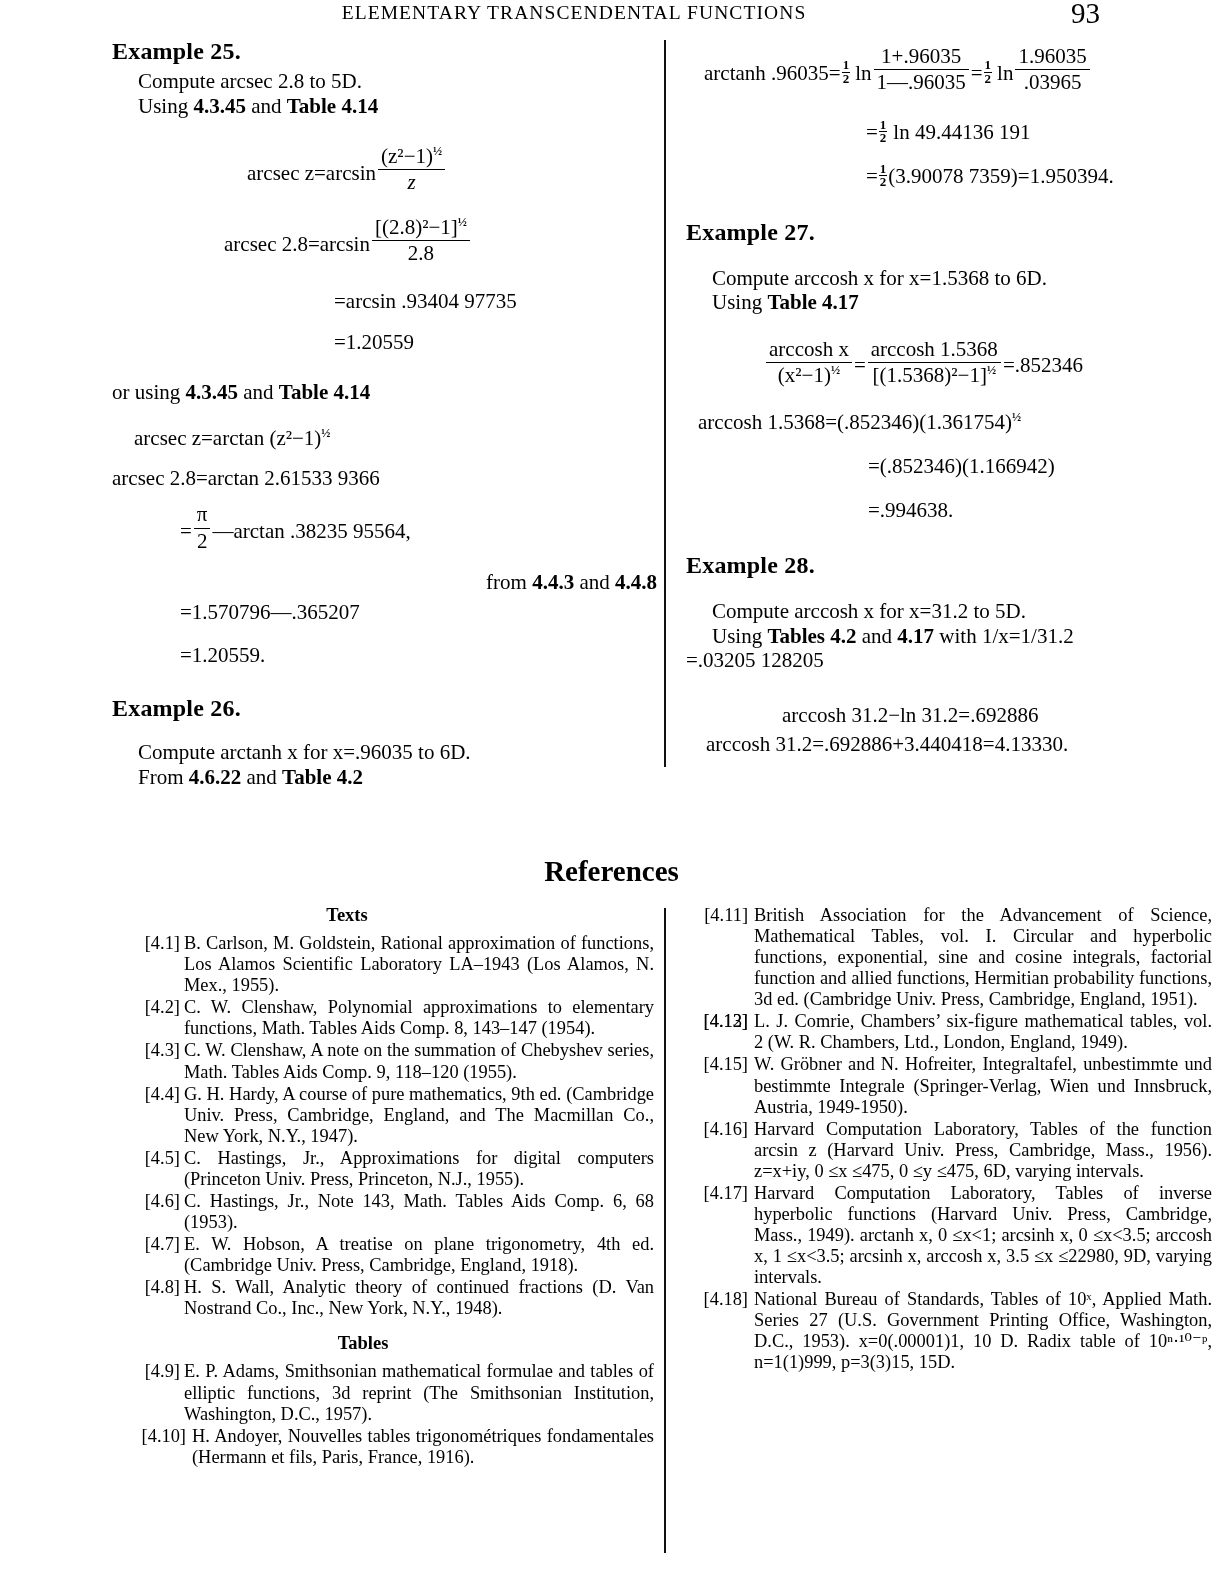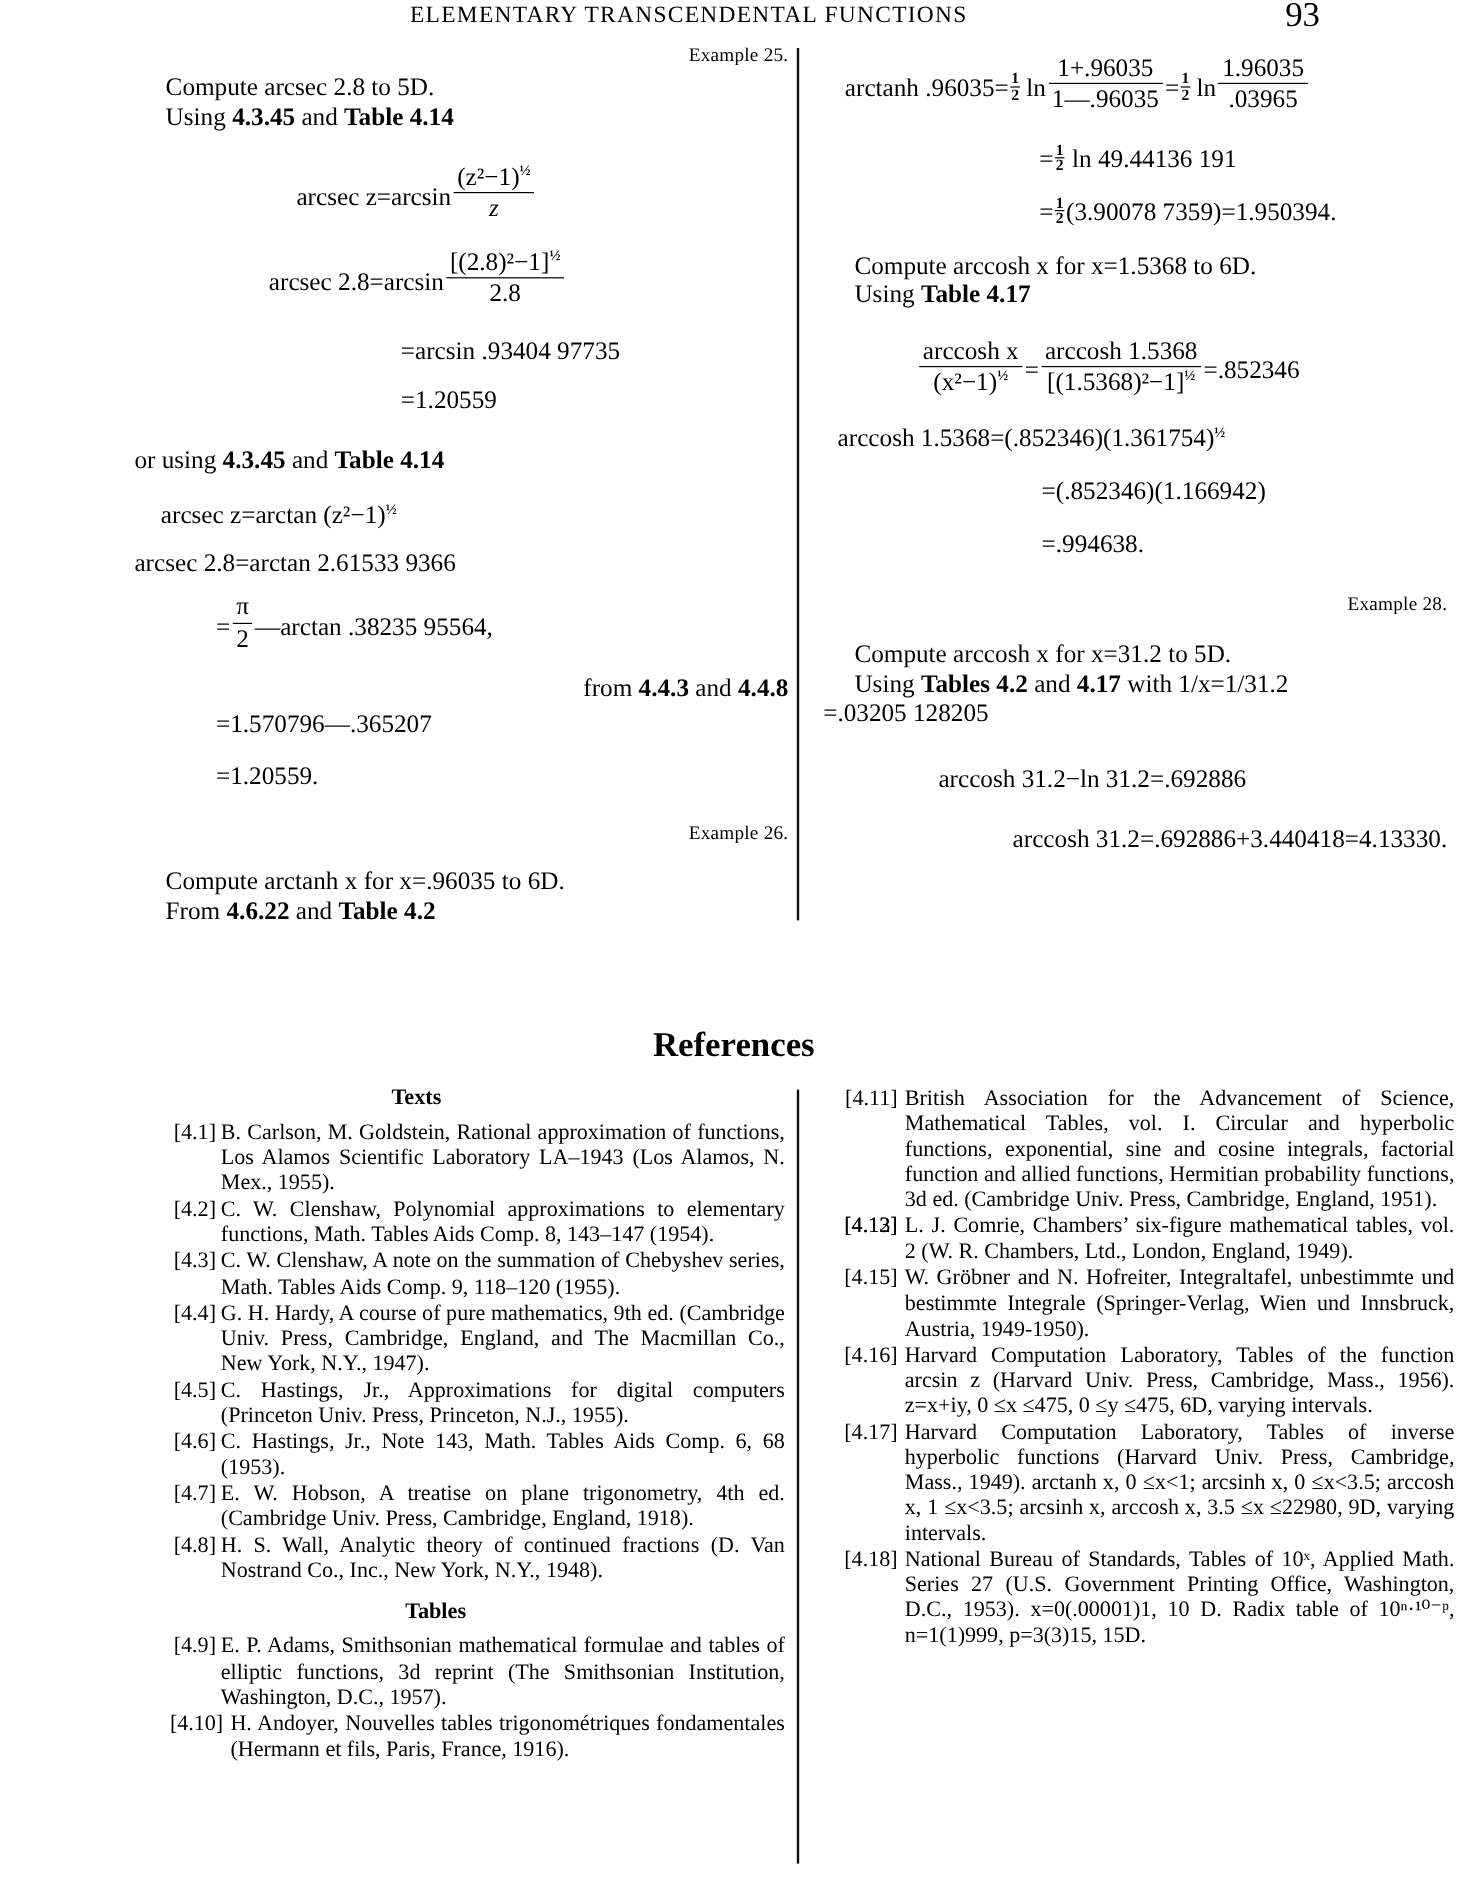--- a/index.html
+++ b/index.html
@@ -60,25 +60,24 @@
 
   
   .col {
     position: absolute;
     top: 38px;
   }
   .col-left  { left: 112px; width: 545px; }
   .col-right { left: 686px; width: 520px; }
 
   .exhead {
-    font-weight: normal;
-    font-size: 16px;
+    font-weight: bold;
+    font-size: 24px;
     margin: 0 0 4px 0;
     letter-spacing: 0.2px;
-    text-align: right;
   }
   .para {
     font-size: 21px;
     line-height: 1.17;
     margin: 0;
     white-space: nowrap;
   }
   .bold { font-weight: bold; text-align: right; }
   .ital { font-style: italic; }
 
@@ -299,20 +298,21 @@
       <span class="eq-row">
         <span>=</span>
         <span class="half">
             <span>1</span>
             <span>2</span>
           </span>
         <span>(3.90078 7359)=1.950394.</span>
       </span>
     </div>
 
+    <div class="exhead" style="margin-top:30px;">Example 27.</div>
     <p class="para" style="margin-top:20px;margin-left:26px;">Compute arccosh x for x=1.5368 to 6D.</p>
     <p class="para" style="margin-left:26px;"><span>Using </span><span class="bold">Table 4.17</span></p>
 
     <div class="eq" style="margin-top:26px;margin-left:78px;">
       <span class="eq-row">
         <span class="frac">
           <span class="num">arccosh x</span>
           <span class="den"><span>(x²−1)</span><sup class="halfexp">½</sup></span>
         </span>
         <span>=</span>
@@ -328,21 +328,21 @@
 
     <div class="eq" style="margin-top:20px;margin-left:182px;">=(.852346)(1.166942)</div>
     <div class="eq" style="margin-top:20px;margin-left:182px;">=.994638.</div>
 
     <div class="exhead" style="margin-top:30px;">Example 28.</div>
     <p class="para" style="margin-top:20px;margin-left:26px;">Compute arccosh x for x=31.2 to 5D.</p>
     <p class="para" style="margin-left:26px;"><span>Using </span><span class="bold">Tables 4.2</span><span> and </span><span class="bold">4.17</span><span>  with  1/x=1/31.2</span></p>
     <p class="para">=.03205 128205</p>
 
     <div class="eq" style="margin-top:30px;margin-left:96px;">arccosh 31.2−ln 31.2=.692886</div>
-    <div class="eq" style="margin-top:26px;margin-left:20px;text-align:right;">arccosh 31.2=.692886+3.440418=4.13330.</div>
+    <div class="eq" style="margin-top:5px;margin-left:20px;">arccosh 31.2=.692886+3.440418=4.13330.</div>
   </div>
 
   <div class="refs-title">References</div>
 
   <div class="refcol refcol-left">
     <div class="sec-head">Texts</div>
 
     <div class="refitem">
         <span class="tag">[4.1]</span>
         <span class="body">B. Carlson, M. Goldstein, Rational approximation of functions, Los Alamos Scientific Laboratory LA–1943 (Los Alamos, N. Mex., 1955).</span>

